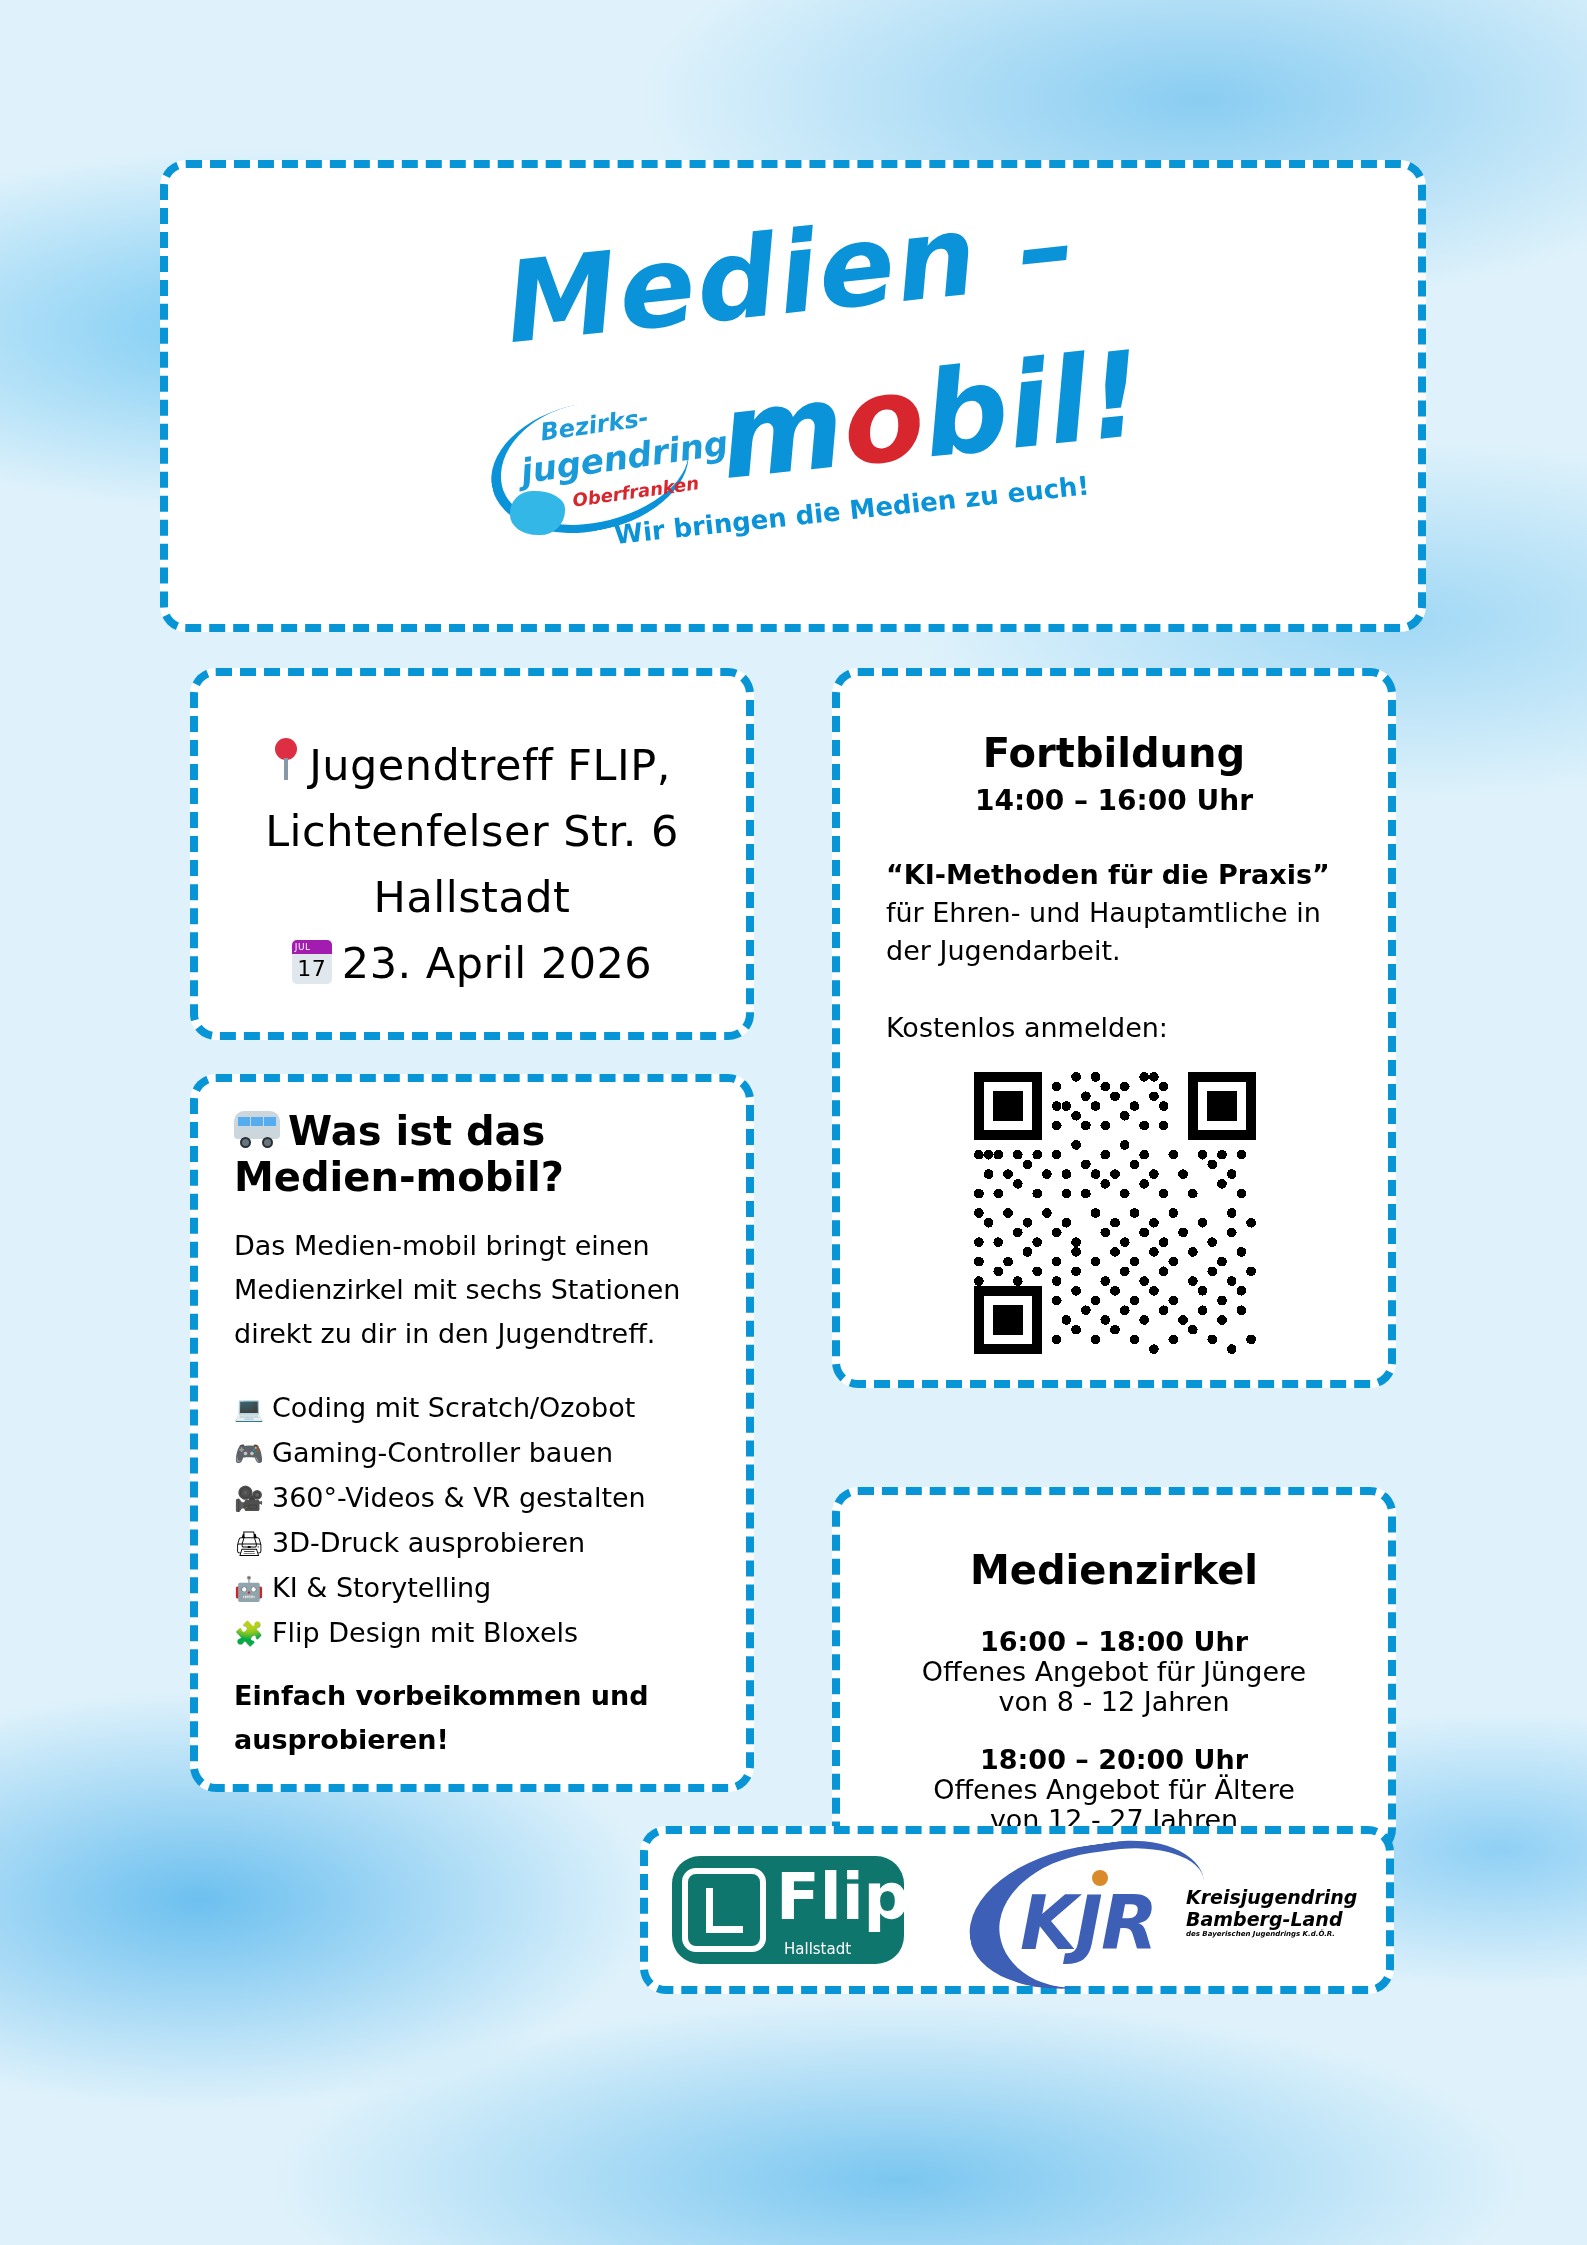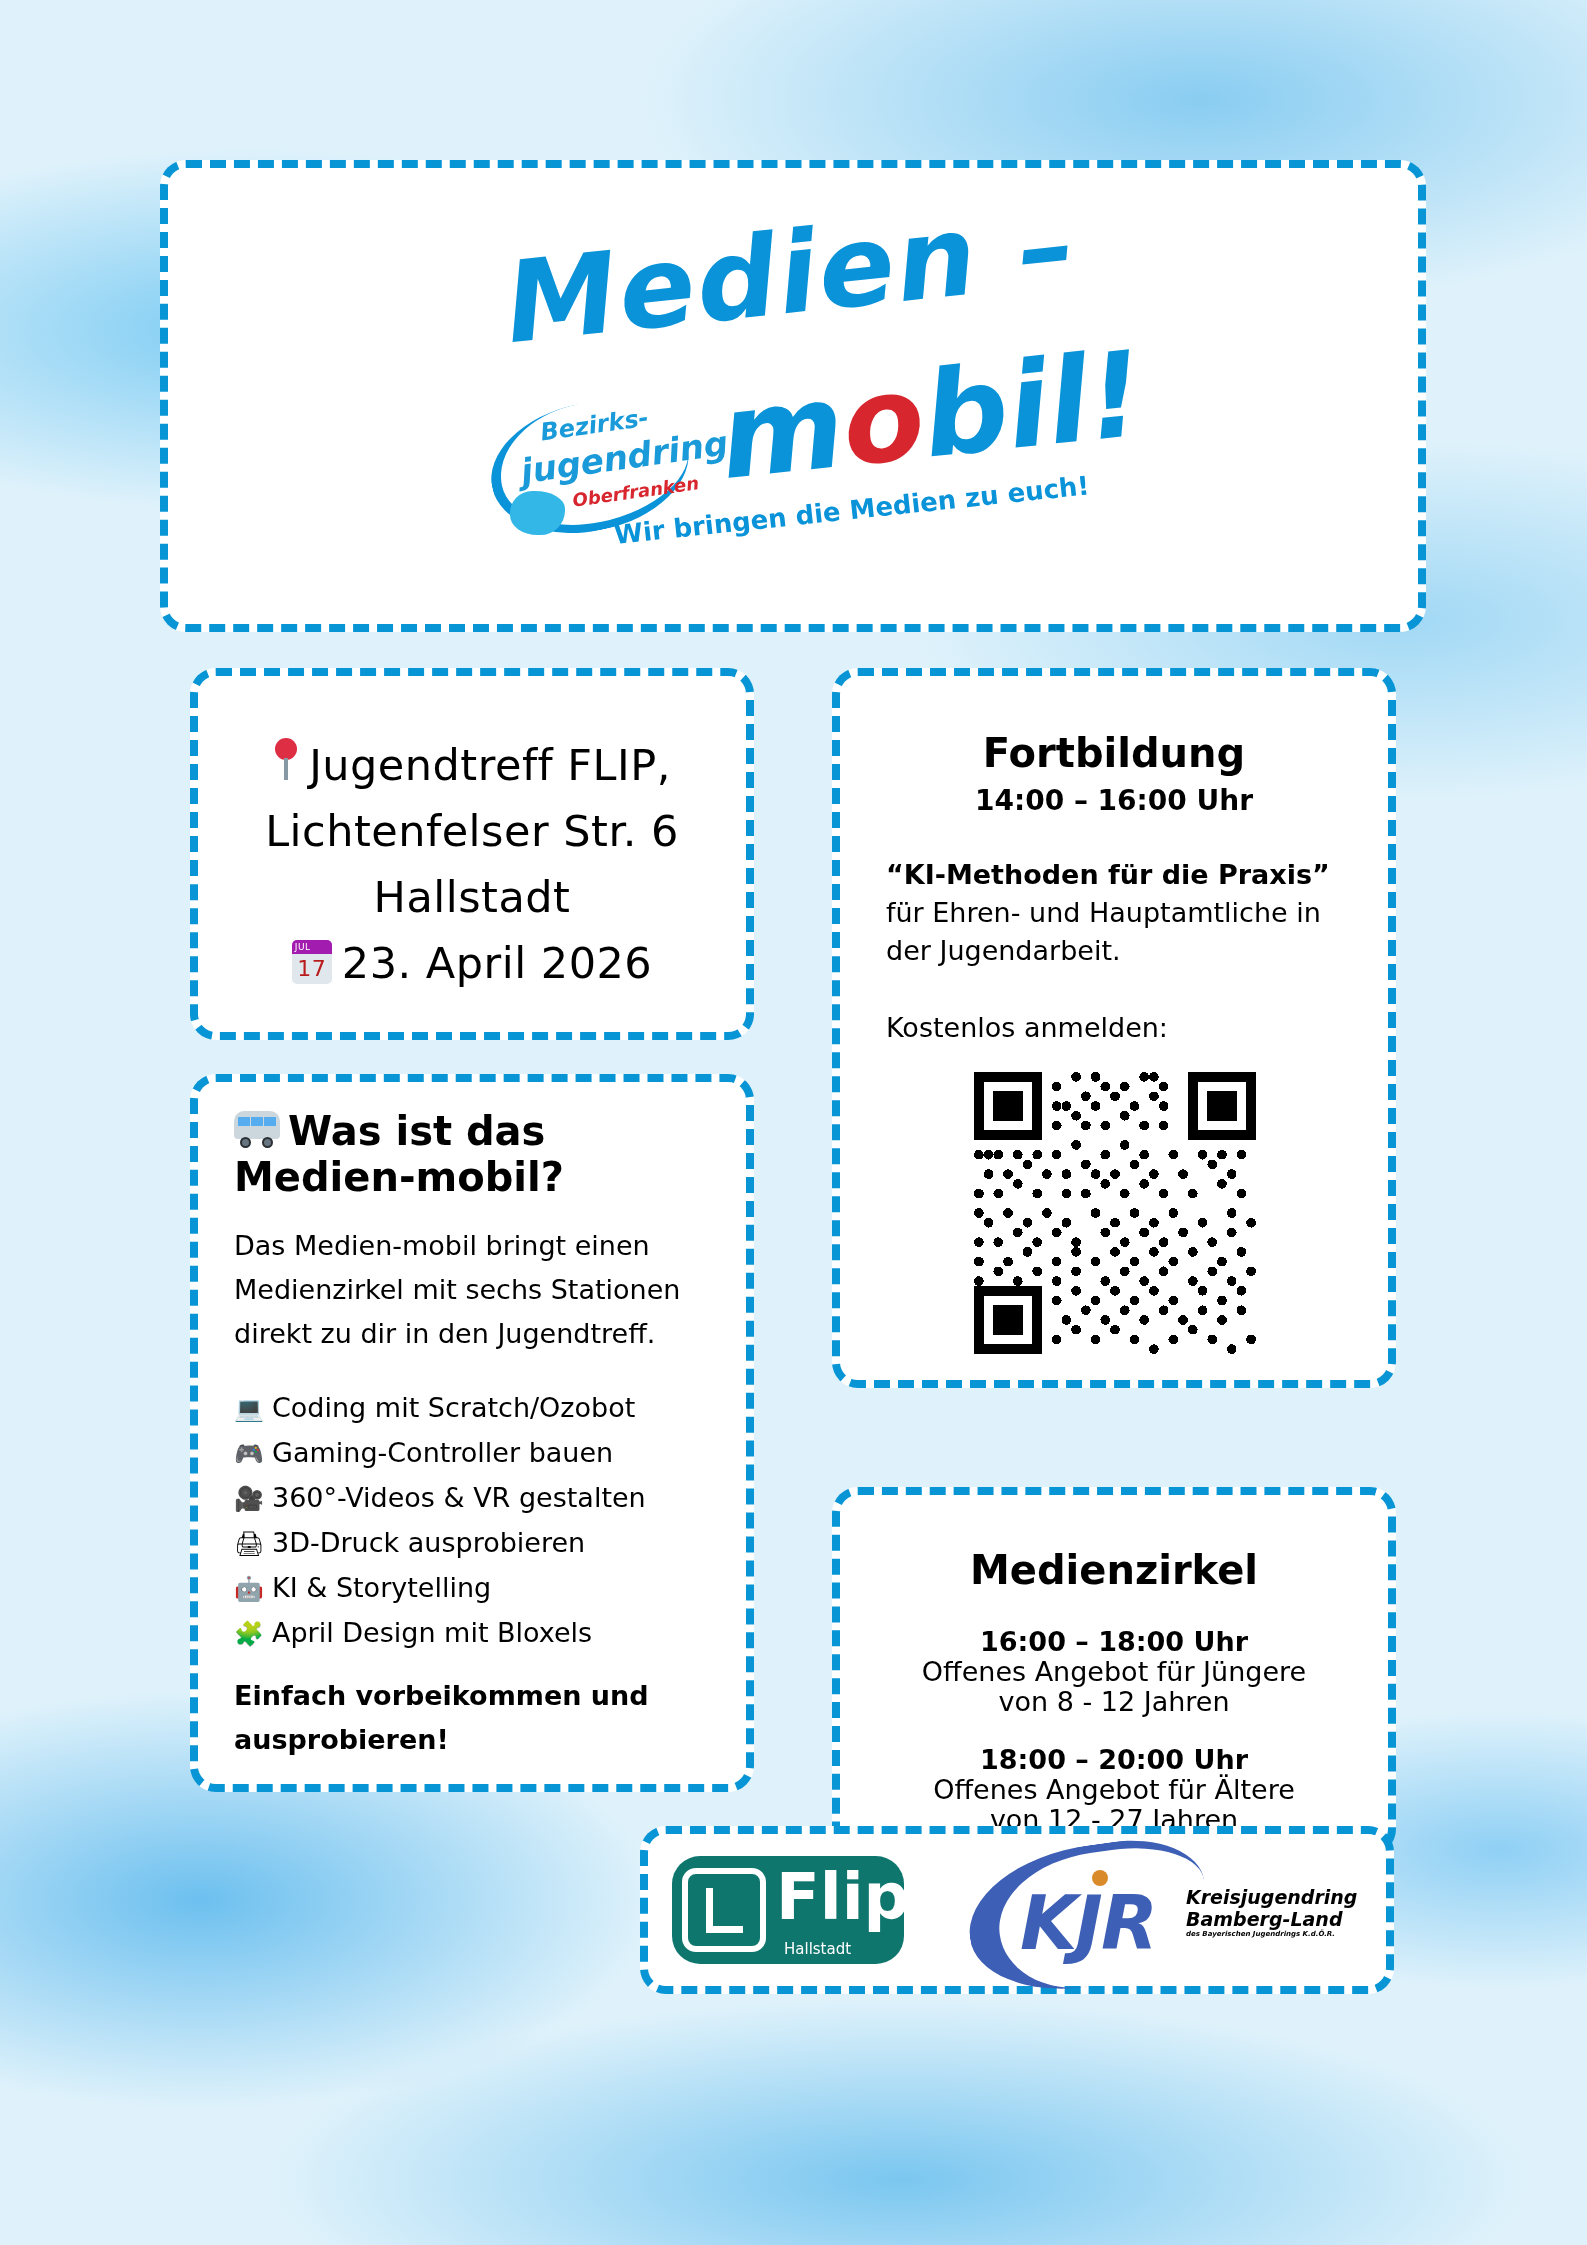--- a/index.html
+++ b/index.html
@@ -66,21 +66,21 @@
     font-size:43px; line-height:66px; letter-spacing:0.5px;
   }
   .pin { display:inline-block; width:26px; height:46px; position:relative; vertical-align:-4px; margin-right:10px; }
   .pin::before { content:""; position:absolute; left:2px; top:0; width:22px; height:22px; border-radius:50%; background:#dd2e44; }
   .pin::after { content:""; position:absolute; left:11px; top:20px; width:4px; height:22px; background:#8899a6; }
   .cal {
     display:inline-block; width:40px; height:44px; border-radius:5px; background:#e1e8ed;
     position:relative; vertical-align:-6px; margin-right:10px; overflow:hidden;
   }
   .cal .cal-top { position:absolute; left:0; top:0; width:100%; height:14px; background:#a21caf; color:#fff; font-size:9px; line-height:14px; text-align:left; padding-left:3px; box-sizing:border-box; }
-  .cal .cal-day { position:absolute; left:0; top:14px; width:100%; text-align:center; font-size:22px; line-height:30px; color:#b91c1c; }
+  .cal .cal-day { position:absolute; left:0; top:14px; width:100%; text-align:center; font-size:22px; line-height:30px; color:#000000; }
 
   
   .what-title {
     position:absolute; left:36px; top:26px; font-size:40px; font-weight:bold; line-height:46px;
   }
   .bus { display:inline-block; width:46px; height:38px; position:relative; vertical-align:-4px; margin-right:8px; }
   .bus .body { position:absolute; left:0; top:0; width:46px; height:28px; background:#ccd6dd; border-radius:10px 10px 4px 4px; }
   .bus .win { position:absolute; top:6px; height:9px; width:12px; background:#55acee; }
   .bus .w1 { left:4px; } .bus .w2 { left:17px; } .bus .w3 { left:30px; }
   .bus .wheel { position:absolute; top:26px; width:11px; height:11px; border-radius:50%; background:#66757f; border:2px solid #292f33; box-sizing:border-box; }
@@ -163,21 +163,21 @@
     </span><span>Was ist das</span><br>
     <span>Medien-mobil?</span>
   </div>
   <div class="what-desc">Das Medien-mobil bringt einen Medienzirkel mit sechs Stationen direkt zu dir in den Jugendtreff.</div>
   <ul class="stations">
     <li><span class="ico">💻</span><span>Coding mit Scratch/Ozobot</span></li>
     <li><span class="ico">🎮</span><span>Gaming-Controller bauen</span></li>
     <li><span class="ico">🎥</span><span>360°-Videos &amp; VR gestalten</span></li>
     <li><span class="ico">🖨</span><span>3D-Druck ausprobieren</span></li>
     <li><span class="ico">🤖</span><span>KI &amp; Storytelling</span></li>
-    <li><span class="ico">🧩</span><span>April Design mit Bloxels</span></li>
+    <li><span class="ico">🧩</span><span>Flip Design mit Bloxels</span></li>
   </ul>
   <div class="what-cta">Einfach vorbeikommen und ausprobieren!</div>
 </div>
 
 <div class="card fort-card">
   <div class="fort-title">Fortbildung</div>
   <div class="fort-time">14:00 – 16:00 Uhr</div>
   <div class="fort-desc"><b>“KI-Methoden für die Praxis”</b><span> für Ehren- und Hauptamtliche in der Jugendarbeit.</span></div>
   <div class="fort-reg">Kostenlos anmelden:</div>
   <svg class="qr" viewBox="0 0 29 29" shape-rendering="crispEdges">

